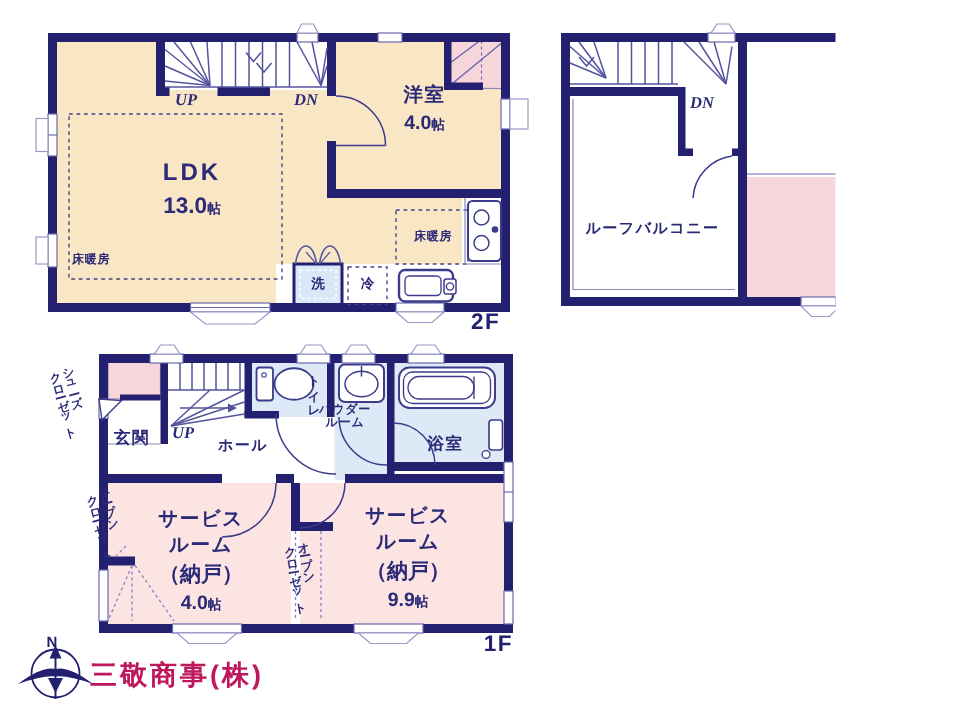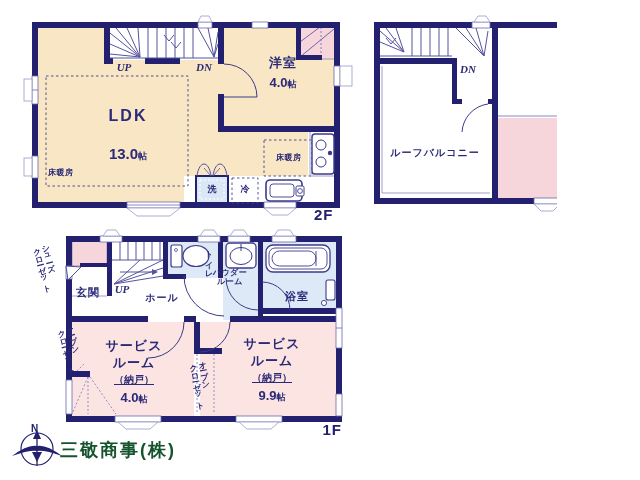--- a/index.html
+++ b/index.html
@@ -12,22 +12,22 @@
   .b{font-weight:bold;}
   .name{font-size:13px;font-weight:600;letter-spacing:1px;}
   .num{font-size:13px;font-weight:600;text-align:center;}
   .unit{font-size:9px;font-weight:600;}
   .small{font-size:8px;font-weight:600;letter-spacing:0.5px;}
   .tiny{font-size:9px;font-weight:600;}
   .updn{font-family:"Liberation Serif",serif;font-style:italic;font-size:11px;font-weight:bold;}
   .floorlbl{font-size:15px;font-weight:bold;color:#23206f;letter-spacing:1px;}
   .vtext{writing-mode:vertical-rl;text-orientation:upright;letter-spacing:0.5px;}
   .vtext span{display:block;}
-  .sub{font-size:10px;font-weight:600;text-decoration:underline;}
-  .company{font-size:18px;color:#14532d;letter-spacing:2px;font-weight:600;}
+  .sub{font-size:14px;font-weight:600;}
+  .company{font-size:18px;color:#be185d;letter-spacing:2px;font-weight:600;}
   .ldk-name{font-size:16px;font-weight:600;letter-spacing:2px;}
   .mid10{font-size:10px;font-weight:600;letter-spacing:1px;}
   .mid11{font-size:11px;font-weight:600;letter-spacing:1px;}
 </style>
 </head>
 <body>
 
 <div class="canvas">
 
 <svg width="640" height="480" viewBox="0 0 640 480">
@@ -322,21 +322,21 @@
     <path d="M37,430 L33,439 L41,439 Z" fill="#23206f"></path>
     <path d="M12,456 Q28,444 37,446 Q46,444 62,456 Q45,450 37,451 Q29,450 12,456 Z" fill="#23206f"></path>
     <path d="M32,452 L42,452 L37,462 Z" fill="#23206f"></path>
   </g>
 </svg>
 
   <div class="lbl updn" style="left:110px;top:61px;width:28px;text-align:center;">UP</div>
   <div class="lbl updn" style="left:190px;top:61px;width:28px;text-align:center;">DN</div>
   <div class="lbl c" style="left:88px;top:107px;width:80px;">
     <div class="ldk-name">LDK</div>
-    <div style="margin-top:20px;"><span class="num" style="font-size:15px;">13.0</span><span class="unit">帖</span></div>
+    <div style="margin-top:4px;"><span class="num" style="font-size:15px;">13.0</span><span class="unit">帖</span></div>
   </div>
   <div class="lbl c" style="left:252px;top:56px;width:62px;">
     <div class="name">洋室</div>
     <div style="margin-top:2px;"><span class="num">4.0</span><span class="unit">帖</span></div>
   </div>
   <div class="lbl small" style="left:48px;top:168px;">床暖房</div>
   <div class="lbl small" style="left:276px;top:153px;">床暖房</div>
   <div class="lbl tiny" style="left:205px;top:184px;width:14px;text-align:center;">洗</div>
   <div class="lbl tiny" style="left:238px;top:184px;width:14px;text-align:center;">冷</div>
   <div class="lbl floorlbl" style="left:314px;top:206px;width:26px;text-align:left;">2F</div>

